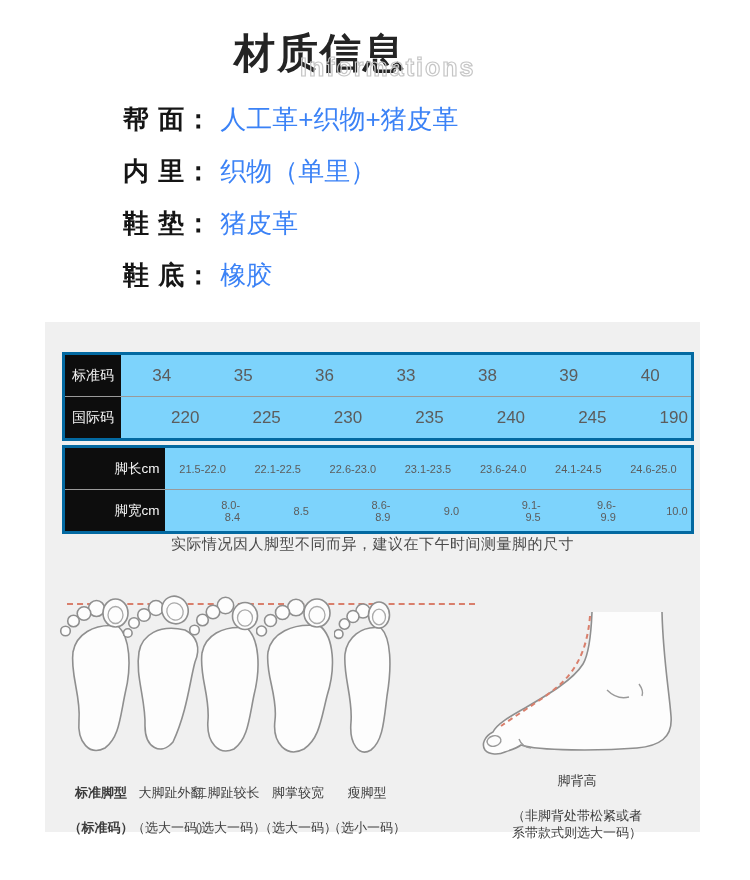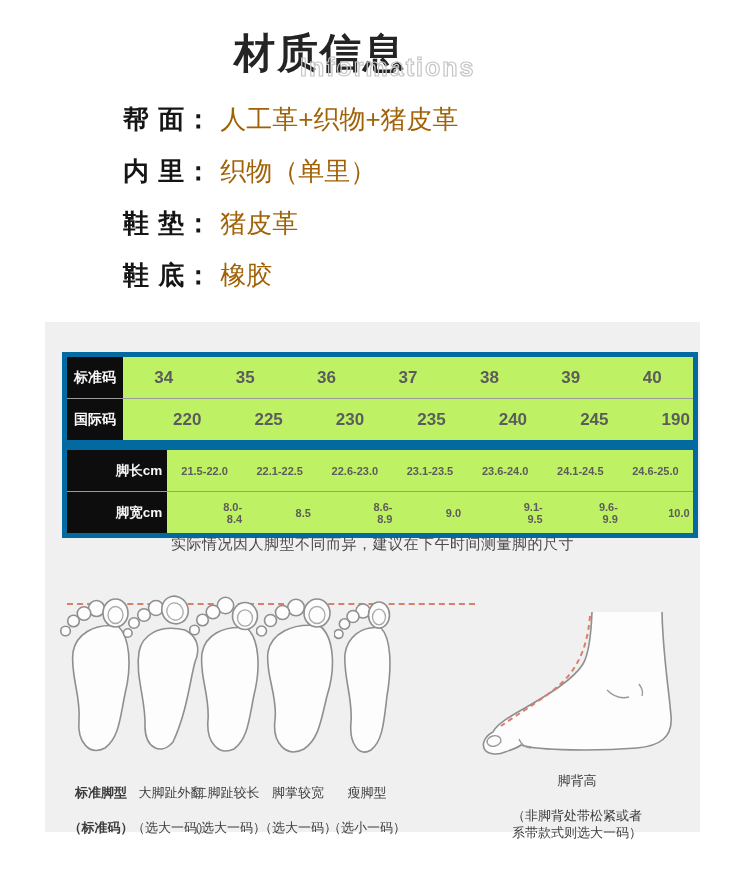--- a/index.html
+++ b/index.html
@@ -14,25 +14,25 @@
   }
   .watermark {
     position:absolute; left:300px; top:53px; z-index:2;
     font-size:25px; font-weight:bold; letter-spacing:2px; white-space:nowrap;
     color:transparent; -webkit-text-stroke:1.2px #c6c6c6;
   }
   
   .materials { position:absolute; left:123px; top:106px; }
   .mat-row { margin-bottom:25px; font-size:26px; line-height:27px; white-space:nowrap; }
   .mat-label { font-weight:bold; color:#151515; letter-spacing:1px; }
-  .mat-value { color:#a16207; margin-left:8px; }
+  .mat-value { color:#3b82f6; margin-left:8px; }
   
   .panel { position:absolute; left:45px; top:322px; width:655px; height:510px; background:#f0f0f0; }
   
-  .size-table { position:absolute; left:17px; width:626px; border:5px solid #0369a1; background:#bef264;font-weight:bold; }
+  .size-table { position:absolute; left:17px; width:626px; border:3px solid #0369a1; background:#7dd3fc; }
   .size-table.t1 { top:30px; }
   .size-table.t2 { top:123px; }
   .srow { display:flex; height:41px; }
   .srow + .srow { border-top:1px solid #9a9a9a;gap:47px; }
   .hcell { width:56px; flex:0 0 56px; background:#0d0d0d; color:#f7f7f7; font-size:14px;
            display:flex; align-items:center; justify-content:center; }
   .dcell { flex:1 1 0; display:flex; align-items:center; justify-content:center;
            color:#5c5c5c; font-size:17px; }
   .t2 .hcell { font-size:13.5px;padding-left:44px; }
   .t2 .dcell { font-size:11px;text-align:right; }
@@ -92,21 +92,21 @@
   </div>
 
   <div class="panel">
 
     <div class="size-table t1">
       <div class="srow">
         <div class="hcell">标准码</div>
         <div class="dcell">34</div>
         <div class="dcell">35</div>
         <div class="dcell">36</div>
-        <div class="dcell">37</div>
+        <div class="dcell">33</div>
         <div class="dcell">38</div>
         <div class="dcell">39</div>
         <div class="dcell">40</div>
       </div>
       <div class="srow">
         <div class="hcell">国际码</div>
         <div class="dcell">220</div>
         <div class="dcell">225</div>
         <div class="dcell">230</div>
         <div class="dcell">235</div>

